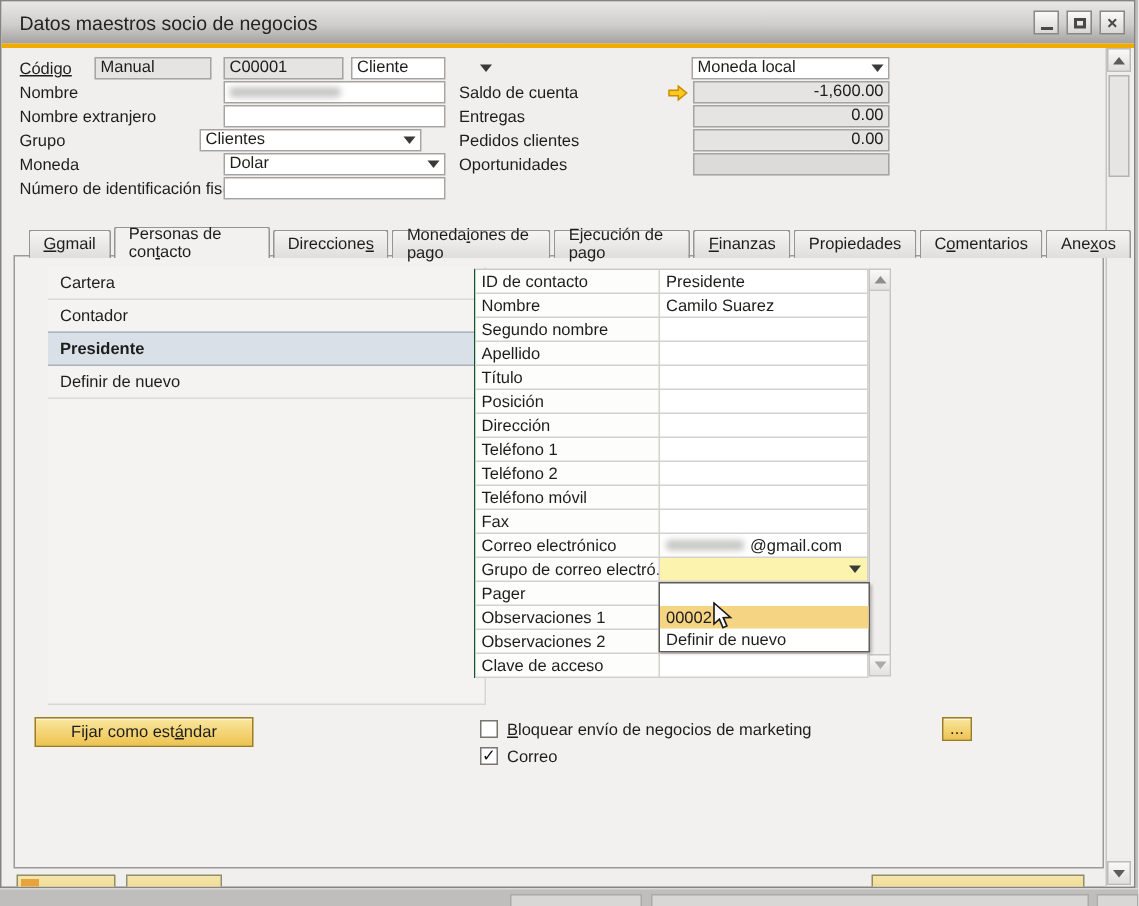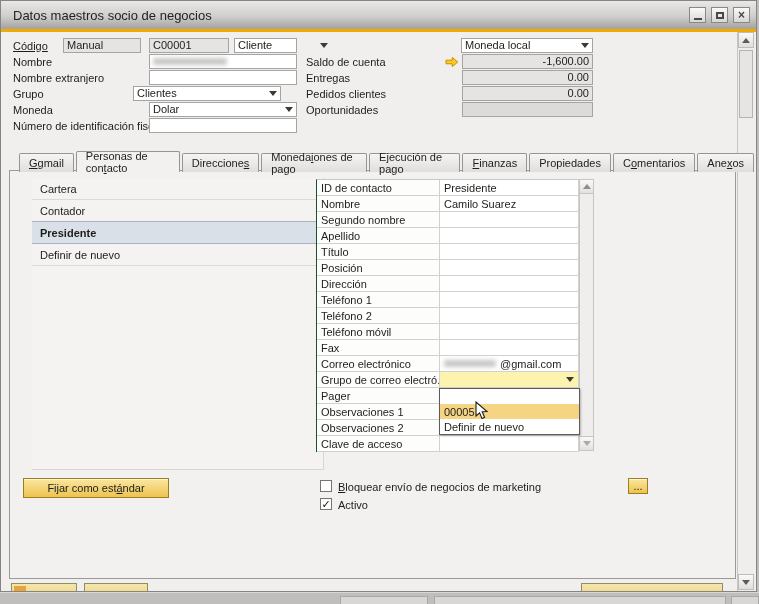--- a/index.html
+++ b/index.html
@@ -311,21 +311,21 @@
       <div class="sbtn bottom">
           <span class="caret dis"></span>
         </div>
     </div>
 
     <div class="ddlist">
       <div class="dditem">
           <span></span>
         </div>
       <div class="dditem hl">
-          <span>00005</span>
+          <span>00002</span>
         </div>
       <div class="dditem">
           <span>Definir de nuevo</span>
         </div>
     </div>
 
     <svg class="cursor" style="left:474px;top:400px;" width="17" height="19" viewBox="0 0 17 19">
       <path d="M1 1 L1 15 L4.6 11.8 L7 17.5 L9.6 16.3 L7.2 10.8 L12 10.6 Z" fill="#FFFFFF" stroke="#1b1b1b" stroke-width="1.1"></path>
     </svg>
 
@@ -335,21 +335,21 @@
 
     <div class="cb" style="left:319px;top:479px;"></div>
     <div class="lbl" style="left:337px;top:479px;width:260px;"><span></span><span class="mn">B</span><span>loquear envío de negocios de marketing</span></div>
     <div class="btn" style="left:627px;top:477px;width:20px;height:16px;">
         <span>...</span>
       </div>
 
     <div class="cb" style="left:319px;top:497px;">
         <span>✓</span>
       </div>
-    <div class="lbl" style="left:337px;top:497px;width:100px;">Activo</div>
+    <div class="lbl" style="left:337px;top:497px;width:100px;">Correo</div>
 
     <div class="stub" style="left:10px;top:582px;width:66px;">
         <div class="accentchip"></div>
       </div>
     <div class="stub" style="left:83px;top:582px;width:64px;"></div>
     <div class="stub" style="left:580px;top:582px;width:142px;"></div>
 
     <div class="vscroll">
       <div class="vbtn">
           <span class="caret up" style="border-bottom-color:#5E5C5A;"></span>

